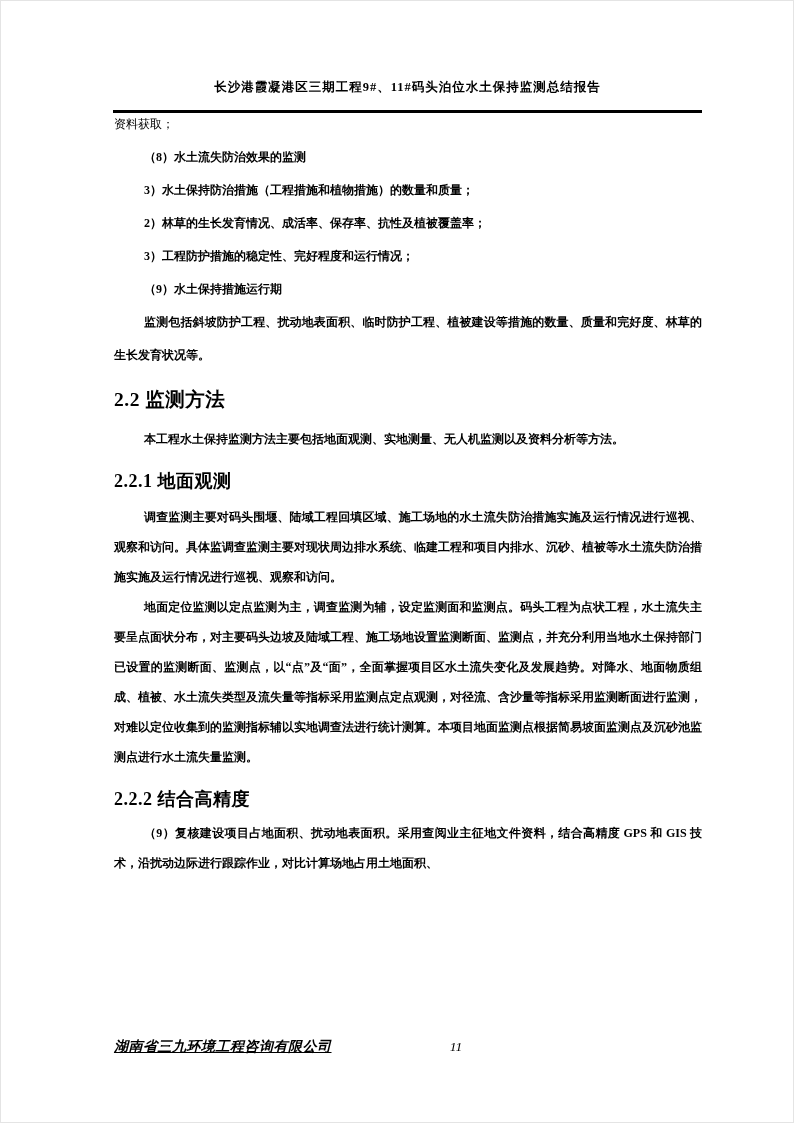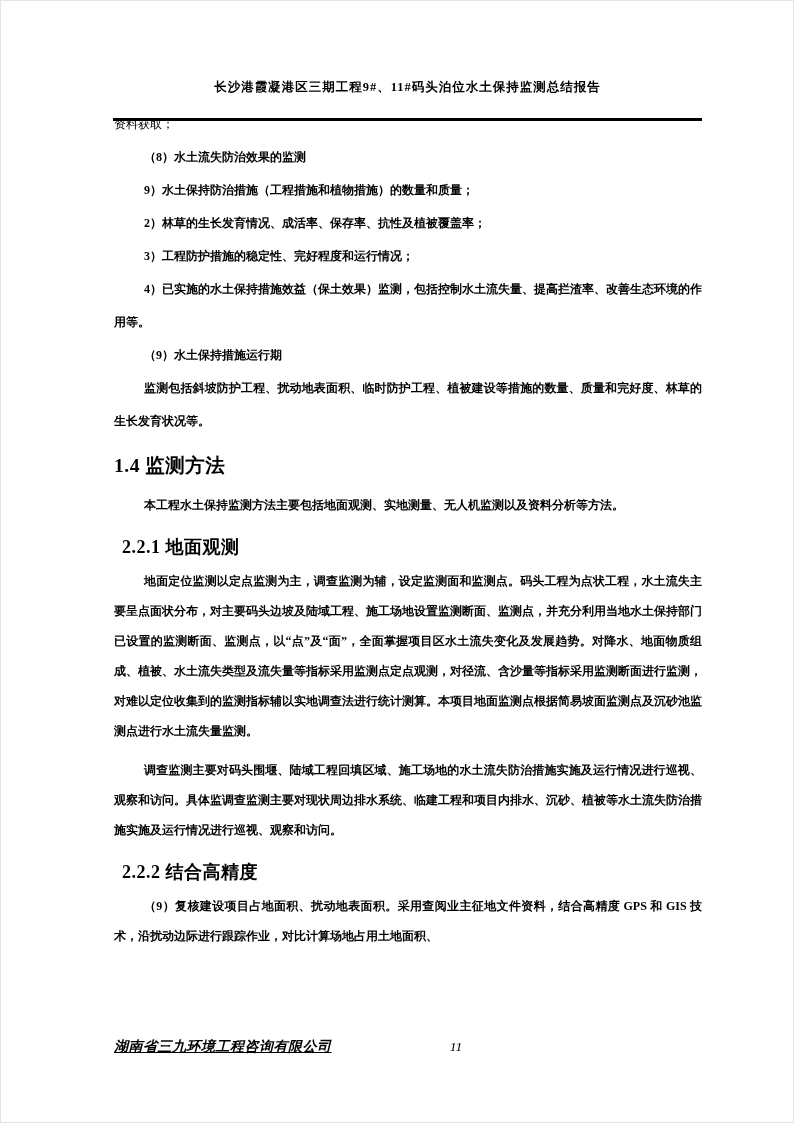--- a/index.html
+++ b/index.html
@@ -20,21 +20,21 @@
   }
   .running-header {
     position: absolute;
     top: 78px;
     left: 112px;
     width: 589px;
     text-align: center;
     font-size: 12.5px;
     font-weight: bold;
     letter-spacing: 1px;
-    padding-bottom: 22px;
+    padding-bottom: 14px;
     border-bottom: 3px solid #000000;
   }
   .content {
     position: absolute;
     top: 107px;
     left: 113px;
     width: 588px;
   }
   .para {
     margin: 0;
@@ -46,21 +46,21 @@
   .para.tight { line-height: 30px; }
   .para.indent { text-indent: 30px; font-weight: bold; }
   .para.gap-top { margin-top: 9px; }
   .h2 {
     margin: 14px 0 11px 0;
     font-size: 19.5px;
     font-weight: bold;
     letter-spacing: 0.5px;
   }
   .h3 {
-    margin: 15px 0 7px 8px;
+    margin: 15px 0 7px 0;
     font-size: 18px;
     font-weight: bold;
     letter-spacing: 0.5px;
   }
   .footer {
     position: absolute;
     top: 1036px;
     left: 113px;
     width: 588px;
     font-size: 14px;
@@ -88,33 +88,32 @@
 
 <div class="page">
 
   <div class="running-header">
     <span>长沙港霞凝港区三期工程9#、11#码头泊位水土保持监测总结报告</span>
   </div>
 
   <div class="content">
     <p class="para">资料获取；</p>
     <p class="para indent">（8）水土流失防治效果的监测</p>
-    <p class="para indent">9）水土保持防治措施（工程措施和植物措施）的数量和质量；</p>
+    <p class="para indent">3）水土保持防治措施（工程措施和植物措施）的数量和质量；</p>
     <p class="para indent">2）林草的生长发育情况、成活率、保存率、抗性及植被覆盖率；</p>
     <p class="para indent">3）工程防护措施的稳定性、完好程度和运行情况；</p>
-    <p class="para indent">4）已实施的水土保持措施效益（保土效果）监测，包括控制水土流失量、提高拦渣率、改善生态环境的作用等。</p>
     <p class="para indent">（9）水土保持措施运行期</p>
     <p class="para indent">监测包括斜坡防护工程、扰动地表面积、临时防护工程、植被建设等措施的数量、质量和完好度、林草的生长发育状况等。</p>
 
-    <h2 class="h2">1.4 监测方法</h2>
+    <h2 class="h2">2.2 监测方法</h2>
     <p class="para tight indent">本工程水土保持监测方法主要包括地面观测、实地测量、无人机监测以及资料分析等方法。</p>
 
     <h3 class="h3">2.2.1 地面观测</h3>
+    <p class="para tight indent gap-top">调查监测主要对码头围堰、陆域工程回填区域、施工场地的水土流失防治措施实施及运行情况进行巡视、观察和访问。具体监调查监测主要对现状周边排水系统、临建工程和项目内排水、沉砂、植被等水土流失防治措施实施及运行情况进行巡视、观察和访问。</p>
     <p class="para tight indent">地面定位监测以定点监测为主，调查监测为辅，设定监测面和监测点。码头工程为点状工程，水土流失主要呈点面状分布，对主要码头边坡及陆域工程、施工场地设置监测断面、监测点，并充分利用当地水土保持部门已设置的监测断面、监测点，以“点”及“面”，全面掌握项目区水土流失变化及发展趋势。对降水、地面物质组成、植被、水土流失类型及流失量等指标采用监测点定点观测，对径流、含沙量等指标采用监测断面进行监测，对难以定位收集到的监测指标辅以实地调查法进行统计测算。本项目地面监测点根据简易坡面监测点及沉砂池监测点进行水土流失量监测。</p>
-    <p class="para tight indent gap-top">调查监测主要对码头围堰、陆域工程回填区域、施工场地的水土流失防治措施实施及运行情况进行巡视、观察和访问。具体监调查监测主要对现状周边排水系统、临建工程和项目内排水、沉砂、植被等水土流失防治措施实施及运行情况进行巡视、观察和访问。</p>
 
     <h3 class="h3">2.2.2 结合高精度</h3>
     <p class="para tight indent">（9）复核建设项目占地面积、扰动地表面积。采用查阅业主征地文件资料，结合高精度 GPS 和 GIS 技术，沿扰动边际进行跟踪作业，对比计算场地占用土地面积、</p>
   </div>
 
   <div class="footer">
     <span class="company">湖南省三九环境工程咨询有限公司</span>
     <span class="pagenum"><span>11</span></span>
   </div>
 

